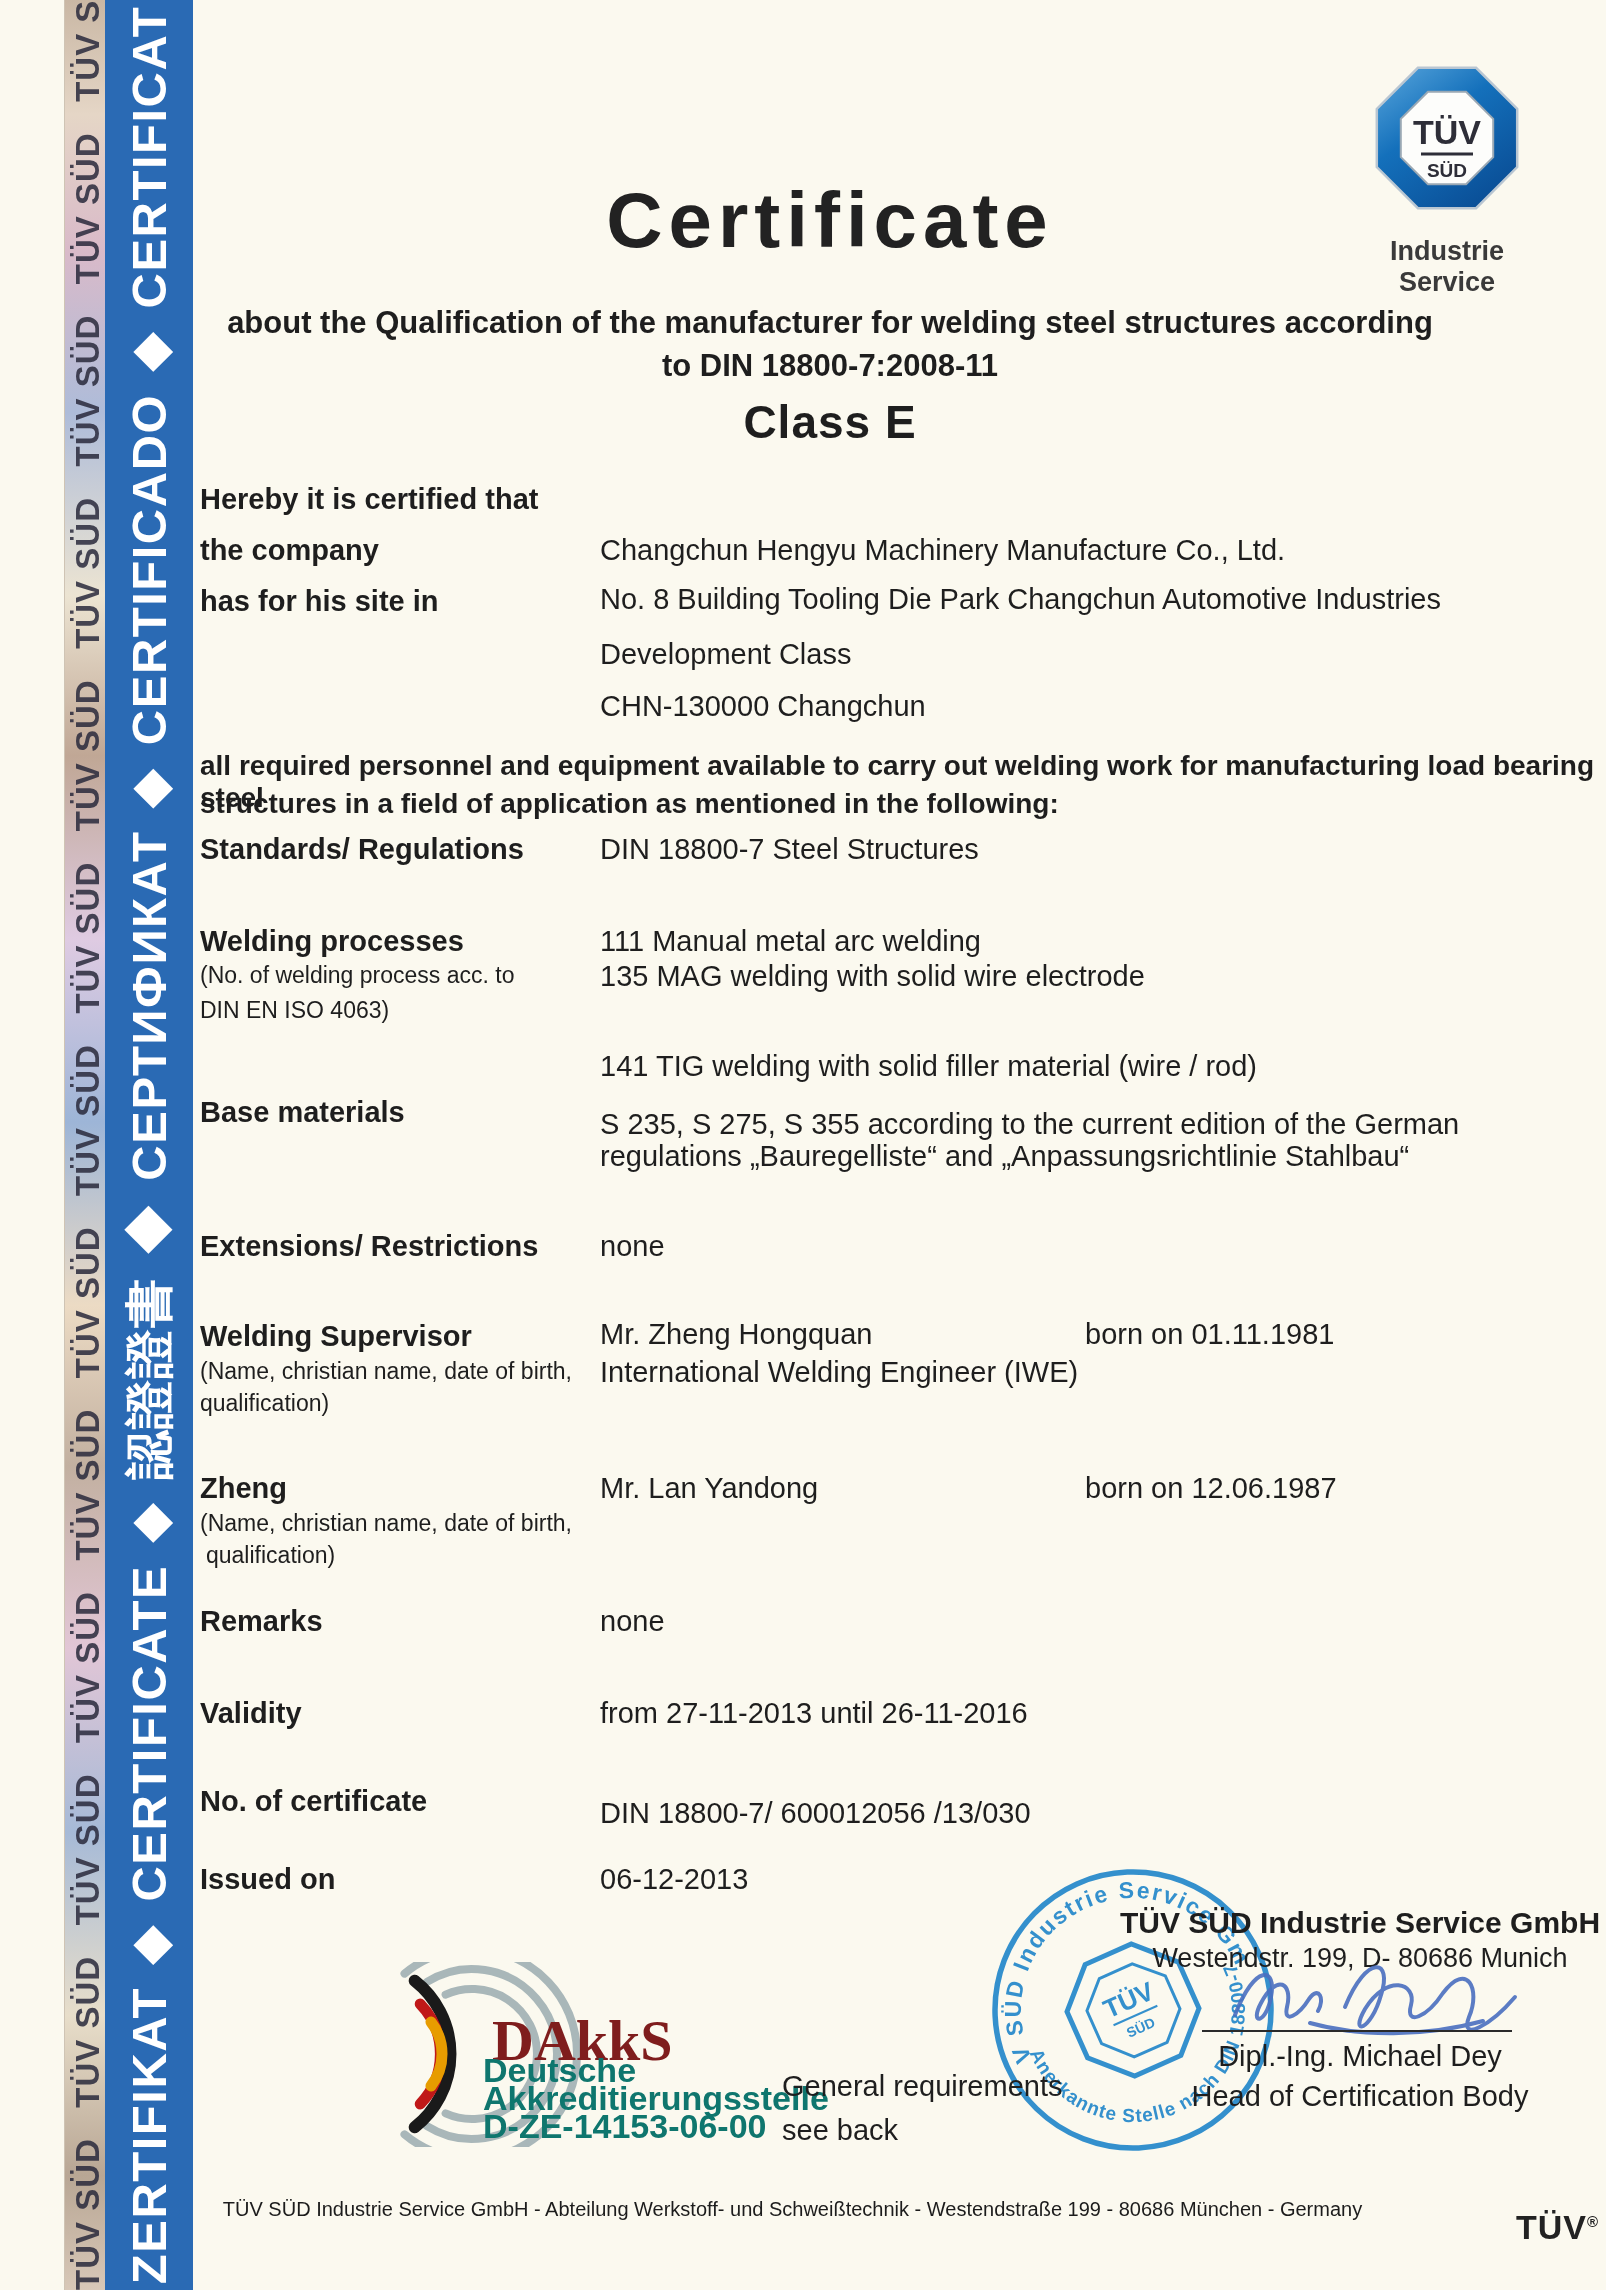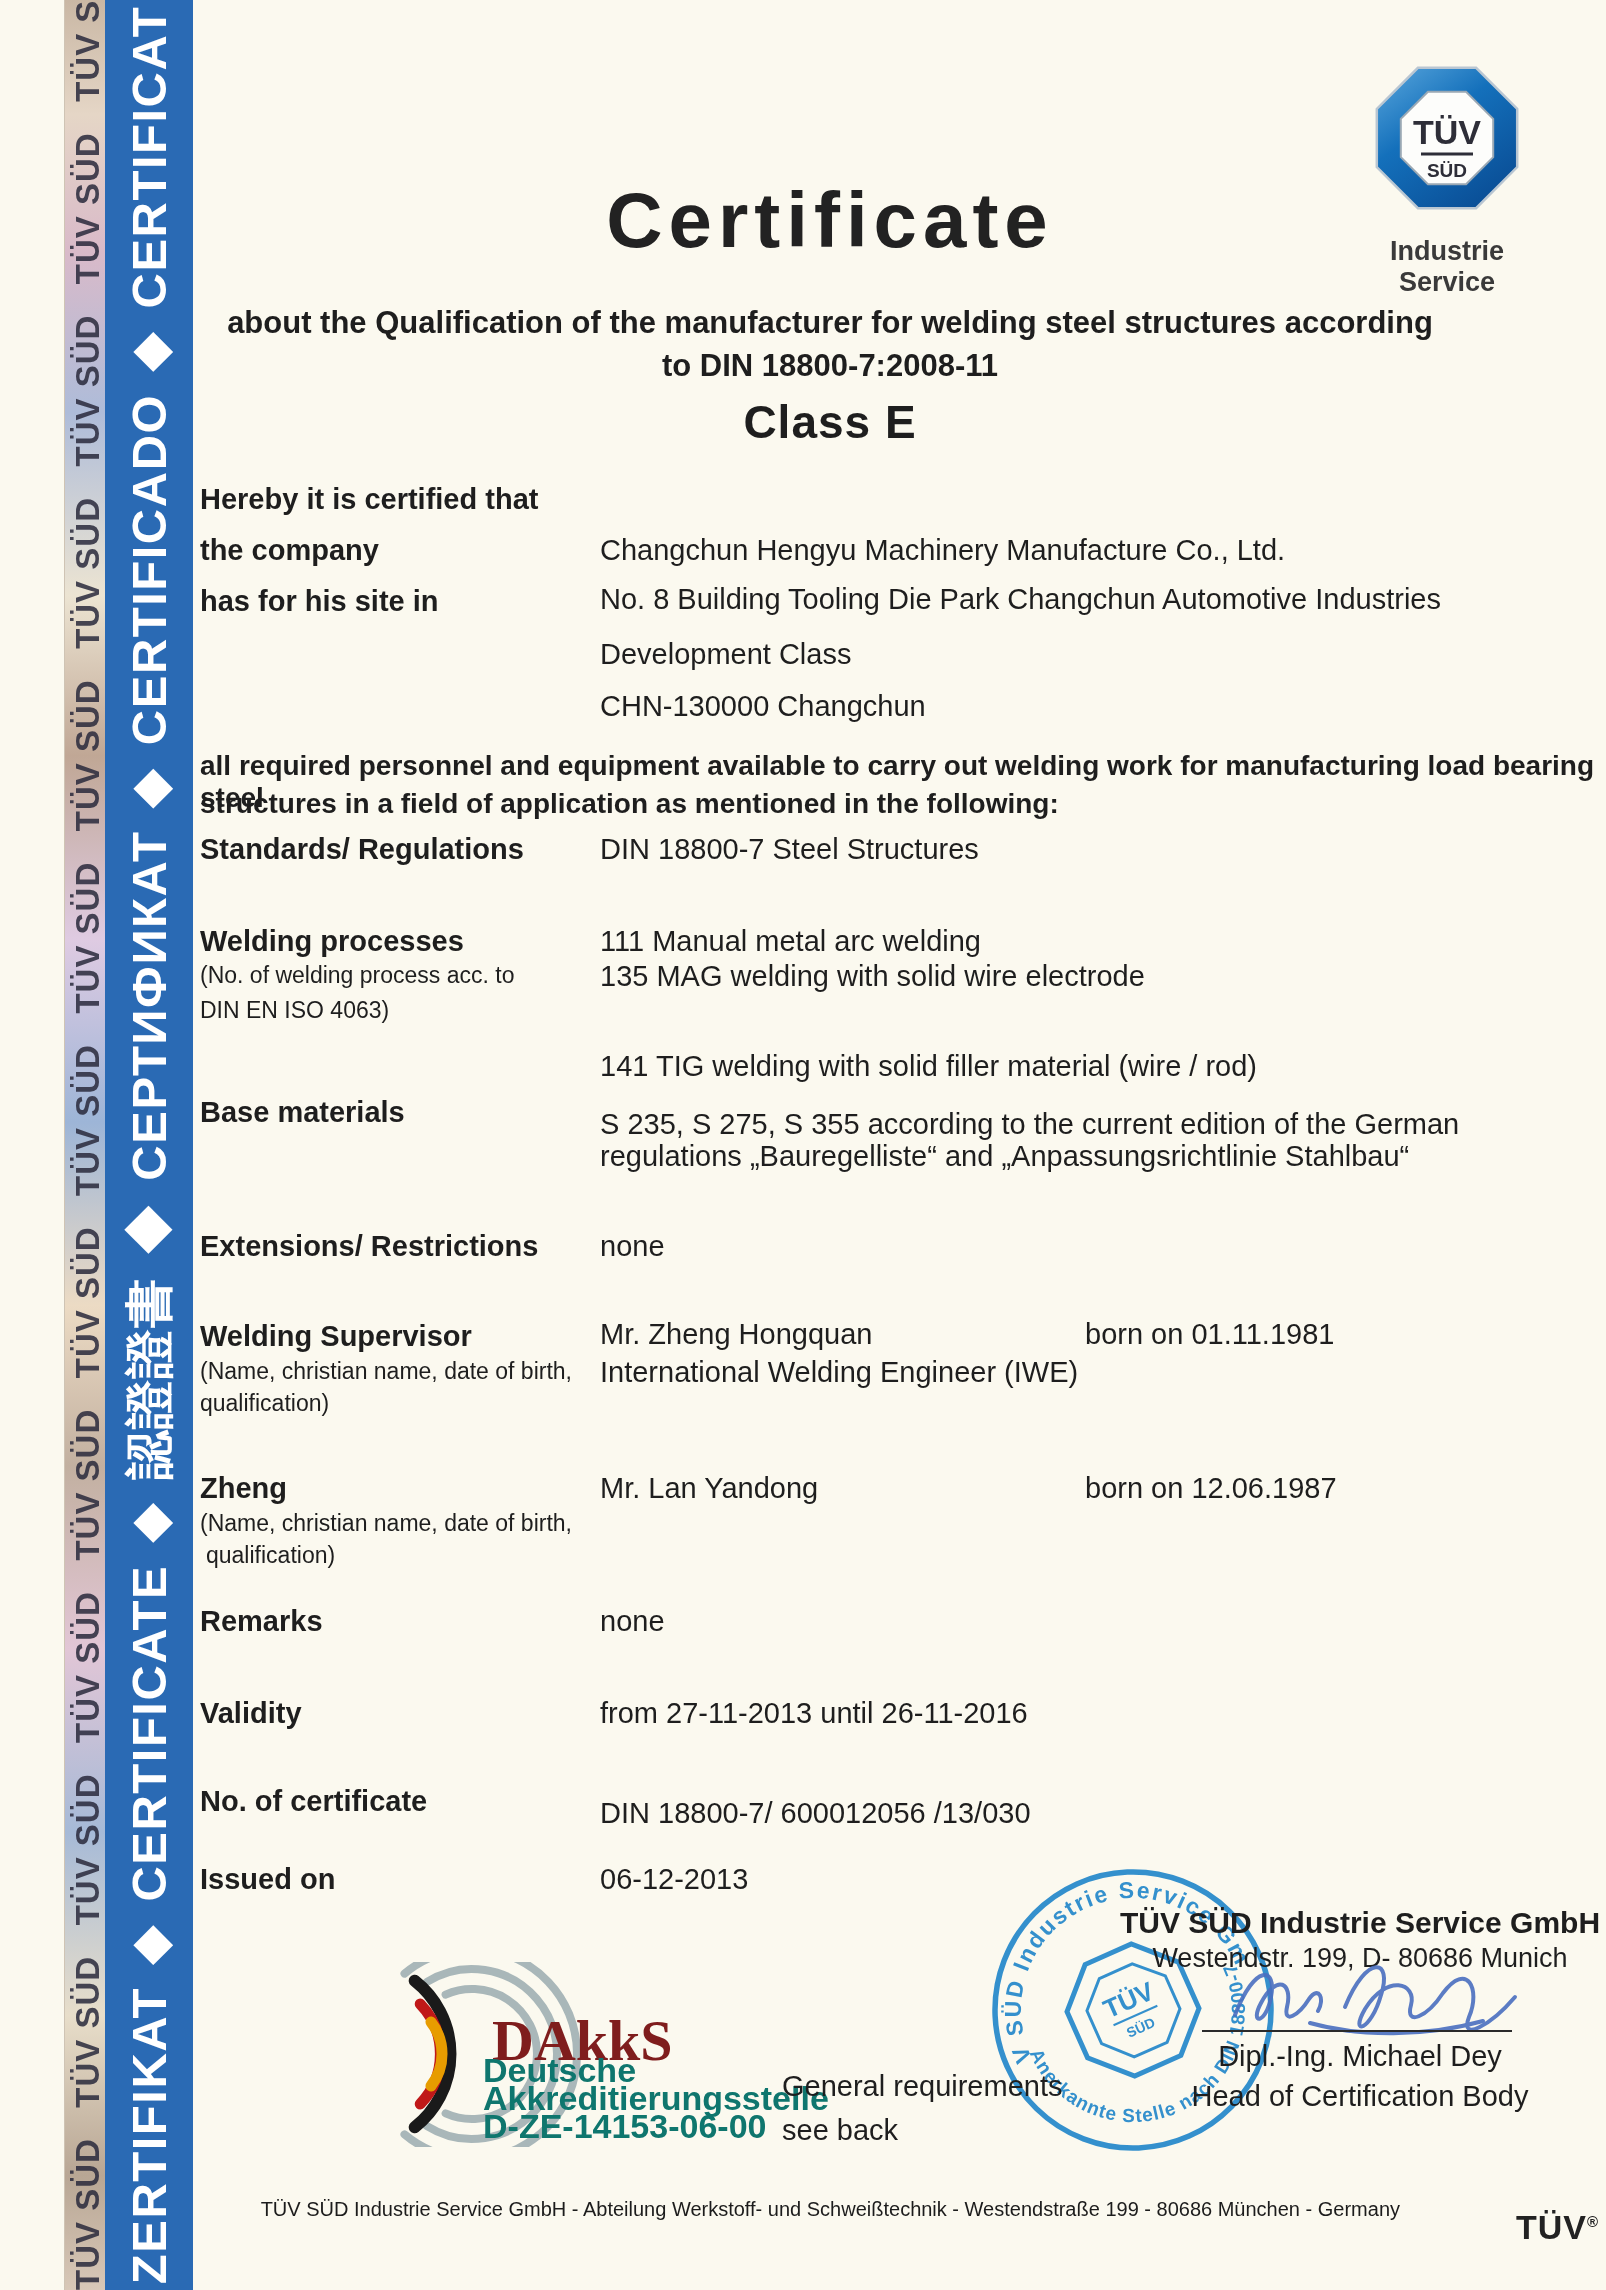--- a/index.html
+++ b/index.html
@@ -28,21 +28,21 @@
   .sub{font-size:31px;font-weight:bold;}
   .classe{font-size:46px;font-weight:bold;letter-spacing:1px;}
   .lab{font-size:29px;font-weight:bold;}
   .val{font-size:29px;}
   .note{font-size:23px;}
   .stmt{font-size:28px;font-weight:bold;}
   .cap{font-size:27px;color:#3a3a3a;font-weight:bold;}
   .sig-co{font-size:30px;font-weight:bold;}
   .sig-ad{font-size:27px;}
   .sig-nm{font-size:29px;}
-  .footer{font-size:20px;color:#1c1c1c;text-align:right;}
+  .footer{font-size:20px;color:#1c1c1c;}
   .dakks-word{font-family:"Liberation Serif",serif;font-weight:bold;font-size:58px;color:#7f1d1d;line-height:1;}
   .dakks-sub{font-size:34px;font-weight:bold;color:#0f766e;line-height:28px;}
   .brand{font-size:34px;font-weight:bold;color:#222;letter-spacing:1px;}
   .brand sup{font-size:15px;}
   .sigline{border-top:2px solid #2a2a2a;}
 </style>
 </head>
 <body>
 
 <div class="page">

